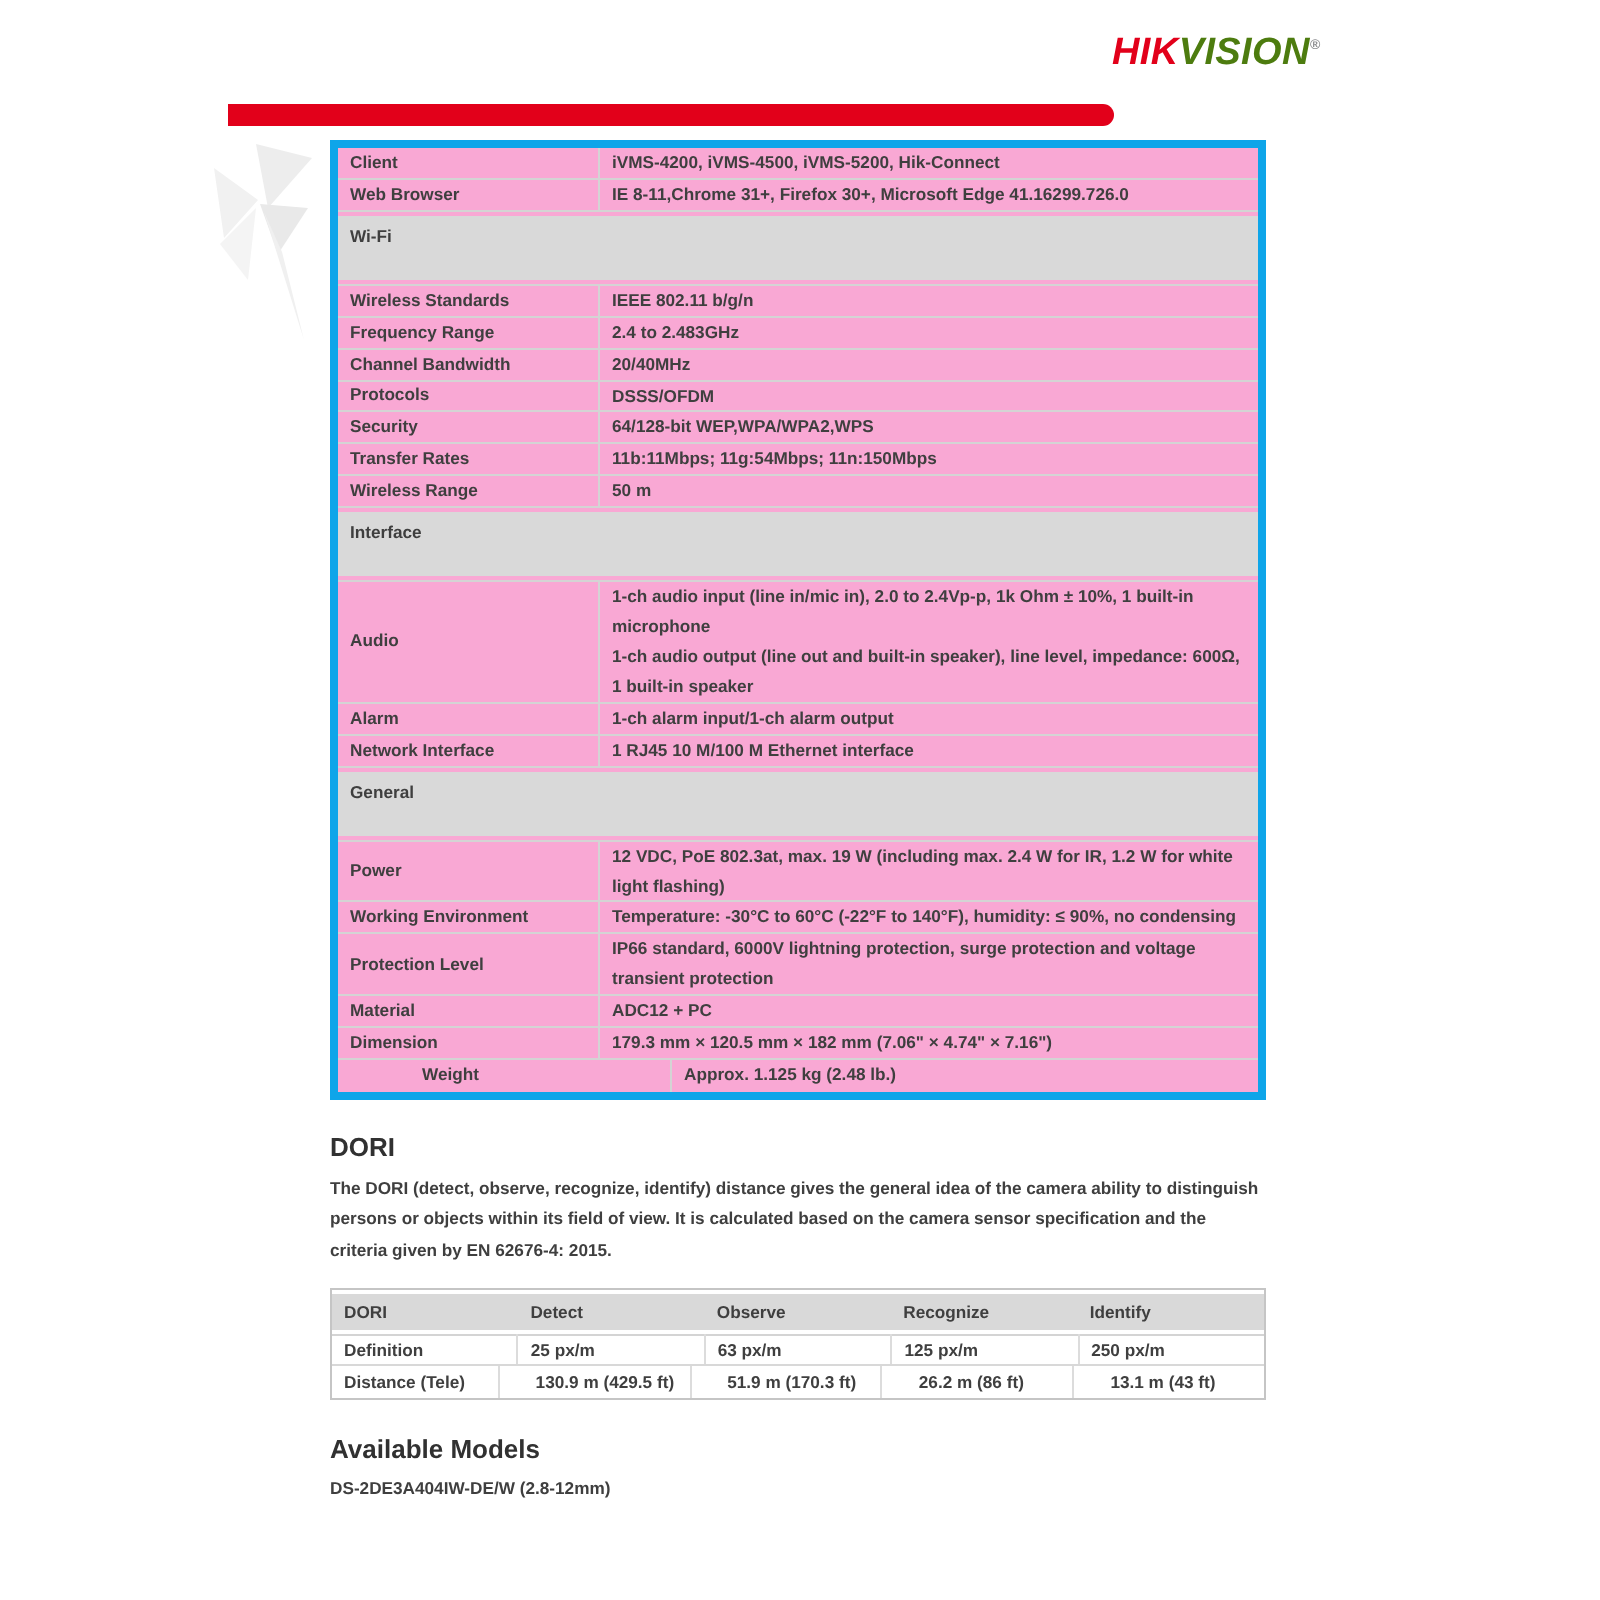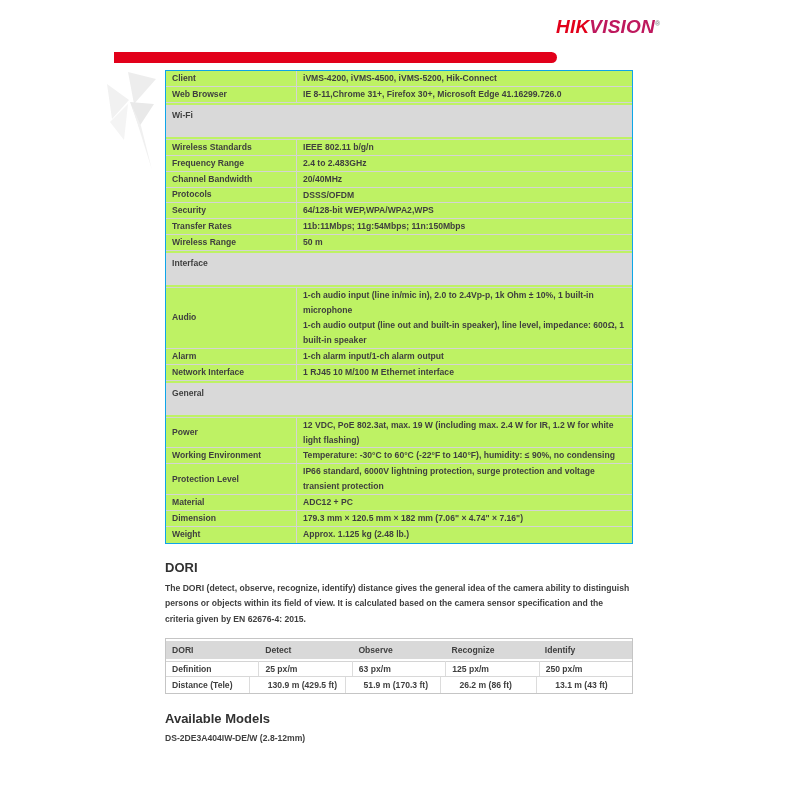--- a/index.html
+++ b/index.html
@@ -7,33 +7,33 @@
   body {
     width:800px; height:800px; position:relative; overflow:hidden;
     font-family:"Liberation Sans", sans-serif; color:#3f3f3f;
   }
   .page { position:absolute; inset:0; background:#fff; }
 
   
   .logo { position:absolute; left:556px; top:16px; font-style:italic; font-weight:bold;
           font-size:19px; letter-spacing:0.2px; white-space:nowrap; }
   .logo .hik { color:#e2001a; }
-  .logo .vision { color:#be185d;font-style:italic; }
+  .logo .vision { color:#4d7c0f;font-style:italic; }
   .logo .reg { color:#8b8c8e; font-size:7px; vertical-align:super; font-style:normal; }
   .red-bar { position:absolute; left:114px; top:52px; width:443px; height:11px;
              background:#e2001a; border-radius:0 6px 6px 0; }
   .watermark { position:absolute; left:102px; top:62px; }
 
   
   .content { position:absolute; left:165px; top:70px; width:468px; }
 
   
-  .spec-table { border:1px solid #0ea5e9; background:#bef264; font-size:8.6px; font-weight:bold; }
+  .spec-table { border:4px solid #0ea5e9; background:#f9a8d4; font-size:8.6px; font-weight:bold; }
   .spec-row { display:flex; border-bottom:1px solid #d4d4d4; min-height:15.6px; }
-  .spec-row:last-child { border-bottom:none; }
+  .spec-row:last-child { border-bottom:none;margin-left:36px; }
   .spec-section + .spec-row { border-top:1px solid #d4d4d4; }
   .spec-label { flex:0 0 131px; border-right:1px solid #d4d4d4; padding:0 6px;
                 display:flex; align-items:center; line-height:11px; }
   .spec-value { flex:1; padding:0 6px; display:flex; flex-direction:column; justify-content:center; }
   .spec-value div { line-height:14.9px; }
   .spec-section { background:#d9d9d9; margin:2px 0; padding:0 6px; height:32px;
                   line-height:20px; font-weight:bold; border-bottom:none; }
 
   
   .h2 { font-size:13px; font-weight:bold; color:#313131; }

